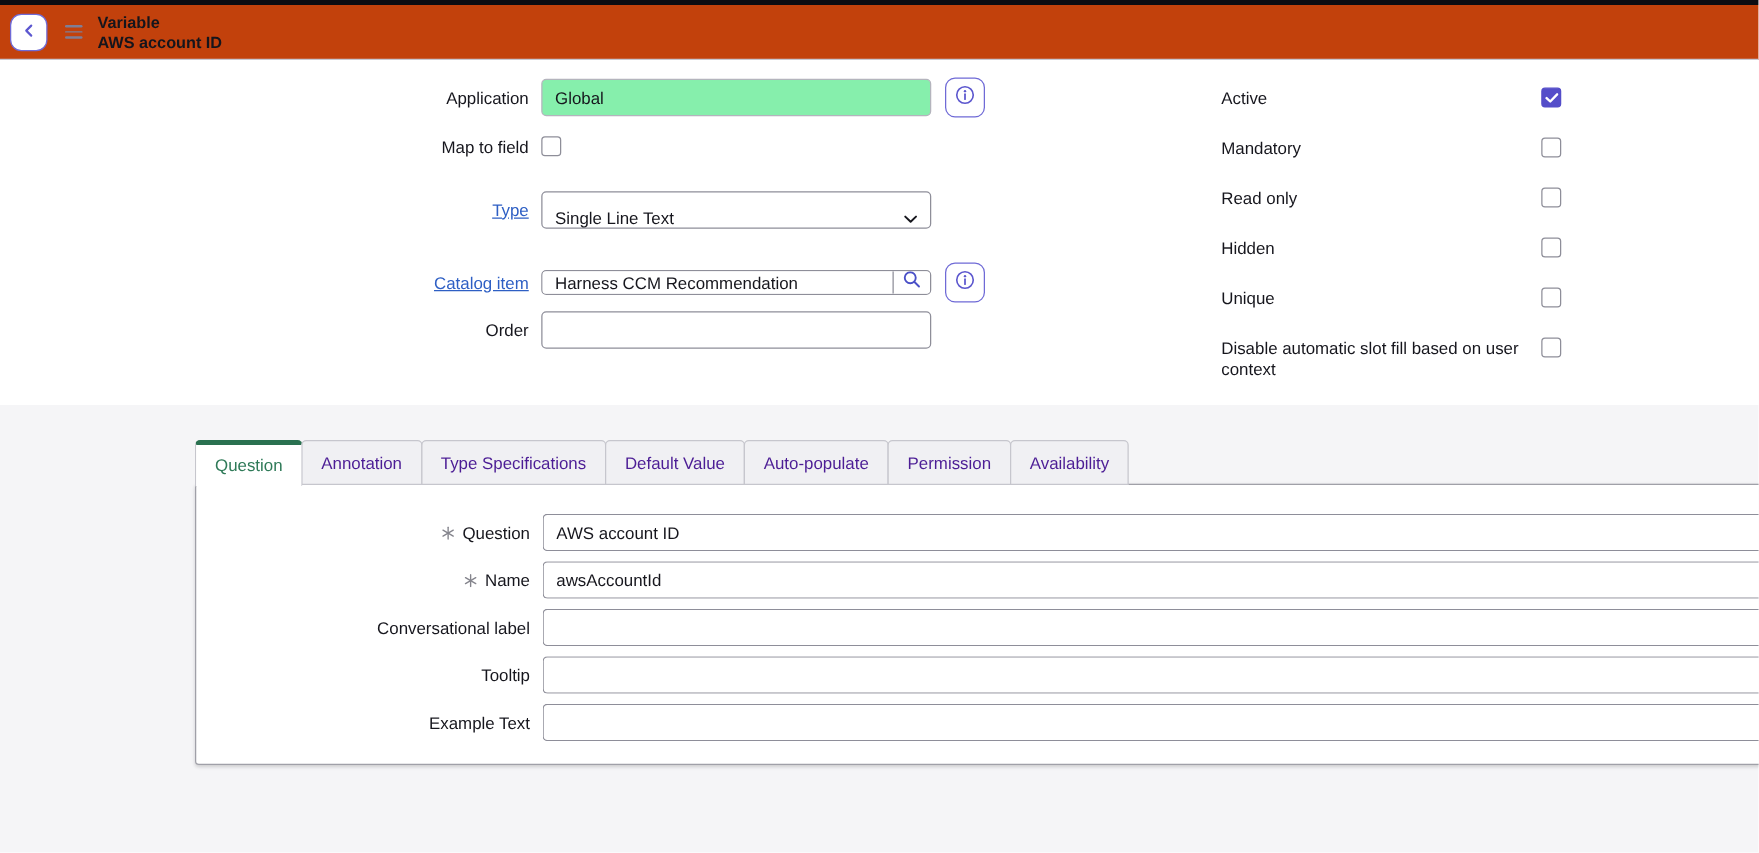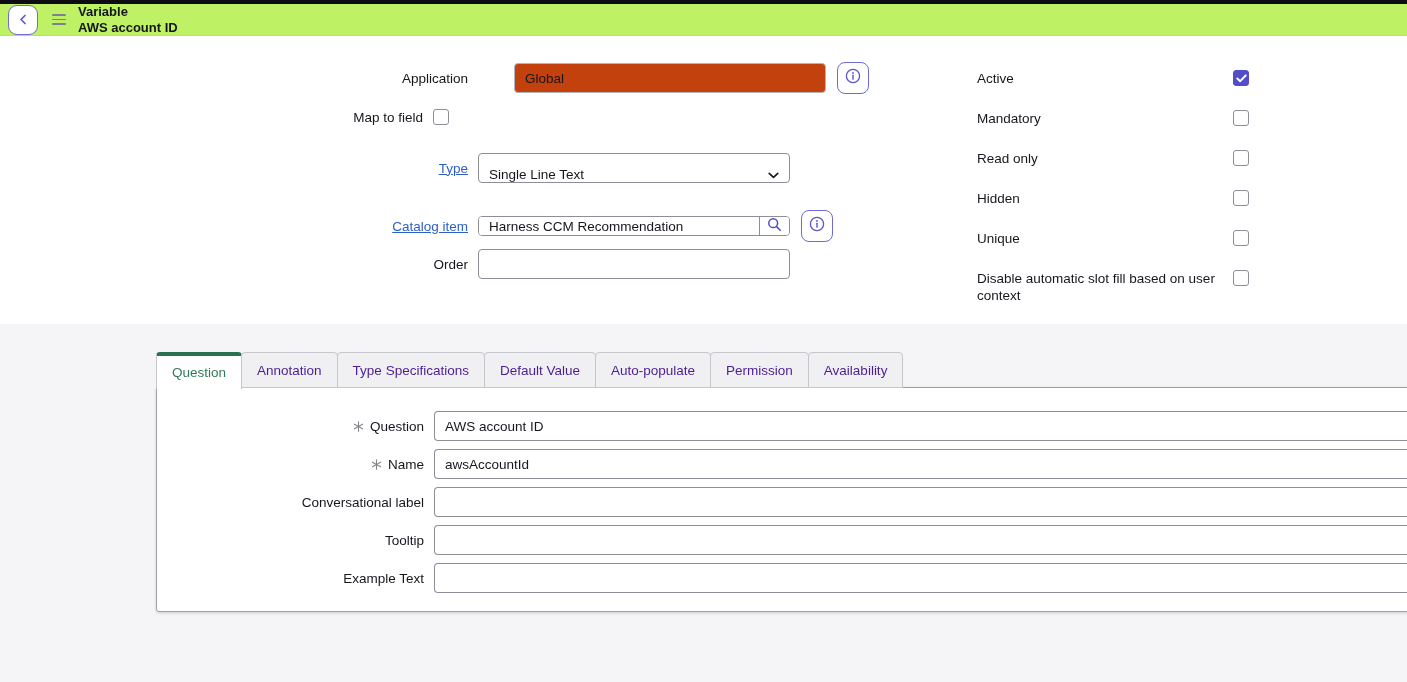--- a/index.html
+++ b/index.html
@@ -2,40 +2,40 @@
 <html><head>
 <meta charset="utf-8">
 <style>
   * { box-sizing: border-box; margin: 0; padding: 0; }
   html,body { width: 1407px; height: 682px; }
   body { font-family: "Liberation Sans", sans-serif; background: #ffffff; }
   #page { position: relative; width: 1407px; height: 682px; overflow: hidden; background:#fff; color:#16161d; }
 
   
   .top-strip { position:absolute; top:0; left:0; width:100%; height:4px; background:#0c0c12; }
-  .header { position:absolute; top:4px; left:0; width:100%; height:32px; background:#bef264;
+  .header { position:absolute; top:4px; left:0; width:100%; height:44px; background:#c2410c;
             border-bottom:1px solid #c7c7d2; display:flex; align-items:center; }
   .back-btn { width:30px; height:30px; margin-left:8px; background:#fff; border:1px solid #6f6ad6;
               border-radius:9px; display:flex; align-items:center; justify-content:center; cursor:pointer; }
   .hamburger { width:14px; margin-left:14px; display:flex; flex-direction:column; gap:2.6px; cursor:pointer; }
   .hamburger span { display:block; height:1.8px; background:#7f7e96; border-radius:1px; }
   .titles { margin-left:12px; line-height:15.5px; font-size:13px; font-weight:bold; color:#15151c; }
 
   
   .form-top { position:absolute; top:48px; left:0; right:0; height:276px; background:#fff; }
   .col-left { position:absolute; left:0; top:15px; width:800px; }
   .frow { display:flex; align-items:center; }
   .frow .flabel { width:423px; text-align:right; font-size:13.5px; color:#16161d; flex:0 0 423px; }
   .frow .fctrl { margin-left:10px; display:flex; align-items:center; }
   .mb16 { margin-bottom:16px; } .mb8 { margin-bottom:8px;margin-top:28px; }
-  .row30 { height:30px;padding-left:45px; } .row-cb { height:16px; margin-top:0; }
+  .row30 { height:30px; } .row-cb { height:16px; margin-top:0; }
 
   input.txt { height:30px; width:312px; border:1px solid #8e8e99; border-radius:4px; padding:0 10px;
               font-family:"Liberation Sans",sans-serif; font-size:13.5px; color:#16161d; background:#fff; outline:none; }
-  input.txt[readonly] { background:#c2410c; border-color:#b4b4bd;margin-left:36px; }
+  input.txt[readonly] { background:#86efac; border-color:#b4b4bd; }
   a.field-link { color:#2e5fc4; text-decoration:underline; font-size:13.5px; cursor:pointer; }
 
   .select { width:312px; height:30px; border:1px solid #8e8e99; border-radius:4px; background:#fff;
             display:flex; align-items:flex-end; padding:0 10px; font-size:13.5px; cursor:pointer; }
   .select .sel-val { flex:1; }
 
   .ref-field { display:flex; width:312px; height:20px; border:1px solid #8e8e99; border-radius:4px; background:#fff; overflow:hidden; }
   .ref-field input { flex:1; border:none; outline:none; padding:0 10px; font-size:13.5px; font-family:"Liberation Sans",sans-serif; color:#16161d; min-width:0; }
   .ref-search { width:30px; border-left:1px solid #8e8e99; display:flex; align-items:center; justify-content:center; cursor:pointer; background:#fff; }
 

